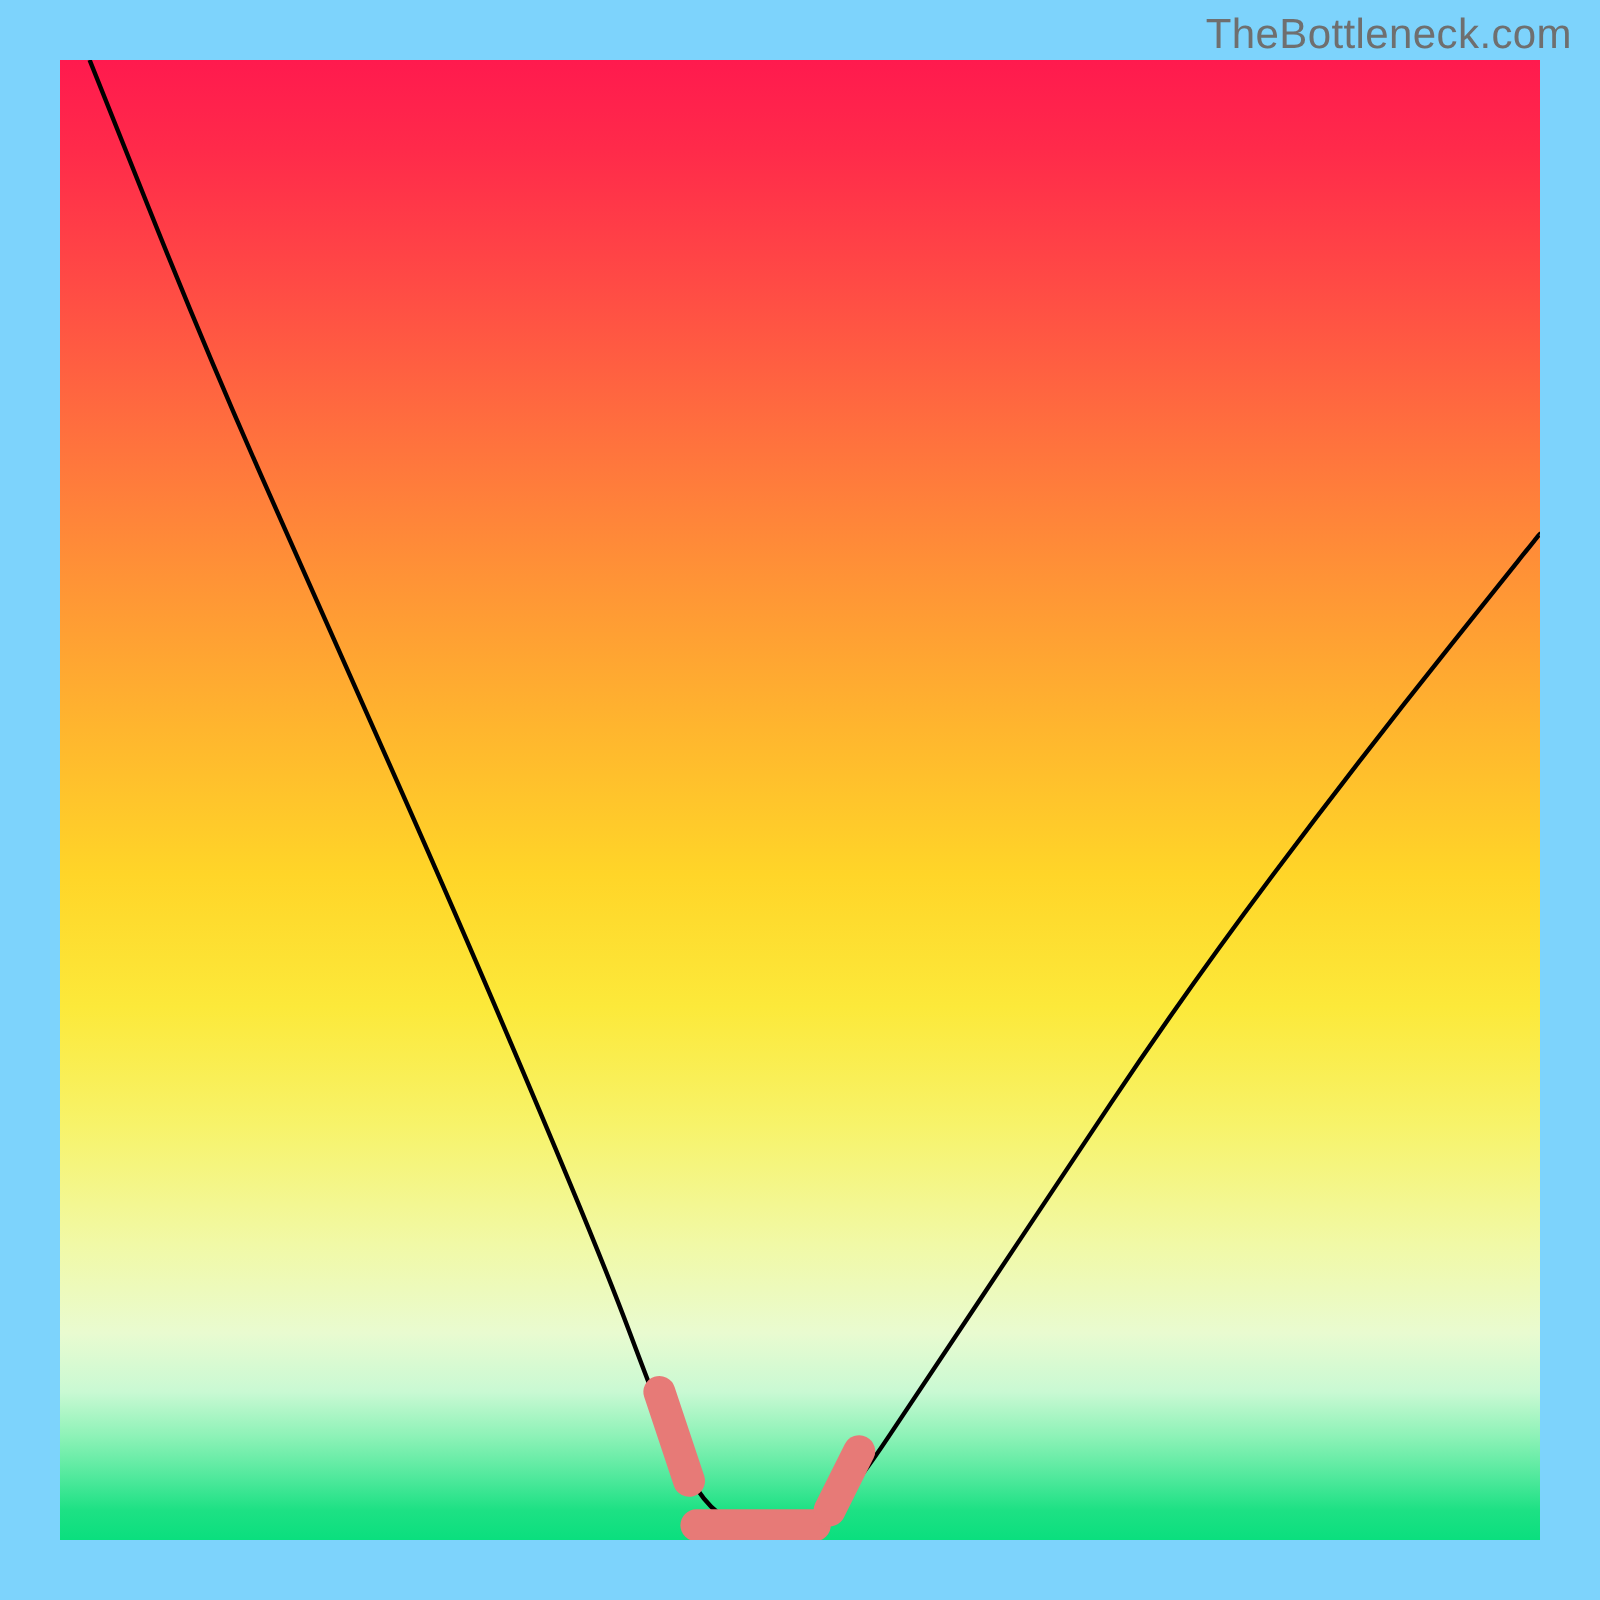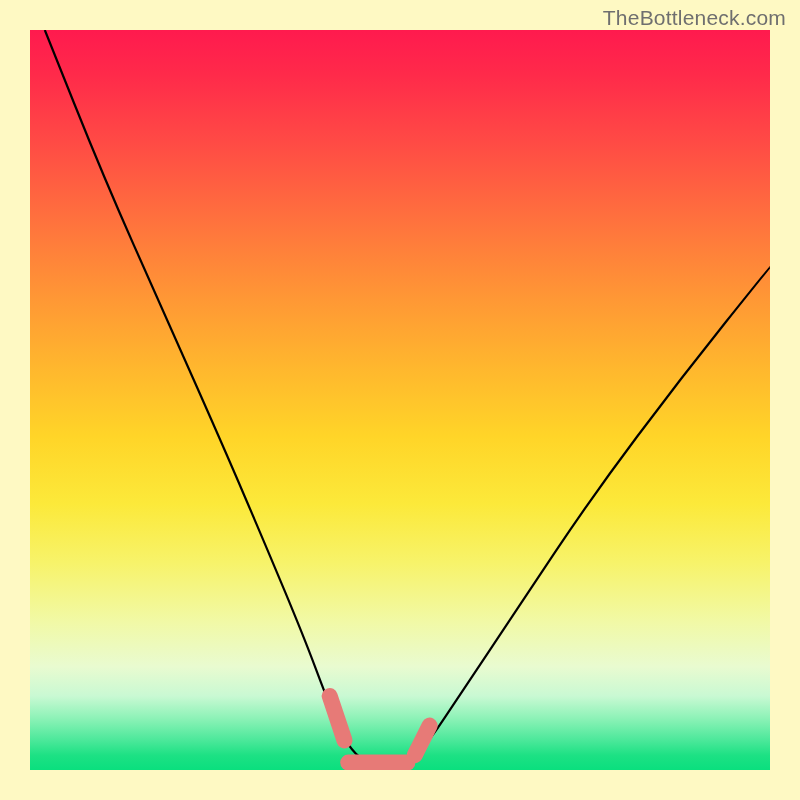--- a/index.html
+++ b/index.html
@@ -10,21 +10,21 @@
     background: #000;
     overflow: hidden;
     font-family: Arial, Helvetica, sans-serif;
   }
   .frame {
     position: absolute;
     left: 0;
     top: 0;
     width: 800px;
     height: 800px;
-    background: #fef9c3;
+    background: #7dd3fc;
   }
   .plot-area {
     position: absolute;
     left: 30px;
     top: 30px;
     width: 740px;
     height: 740px;
     overflow: hidden;
   }
   .gradient {

